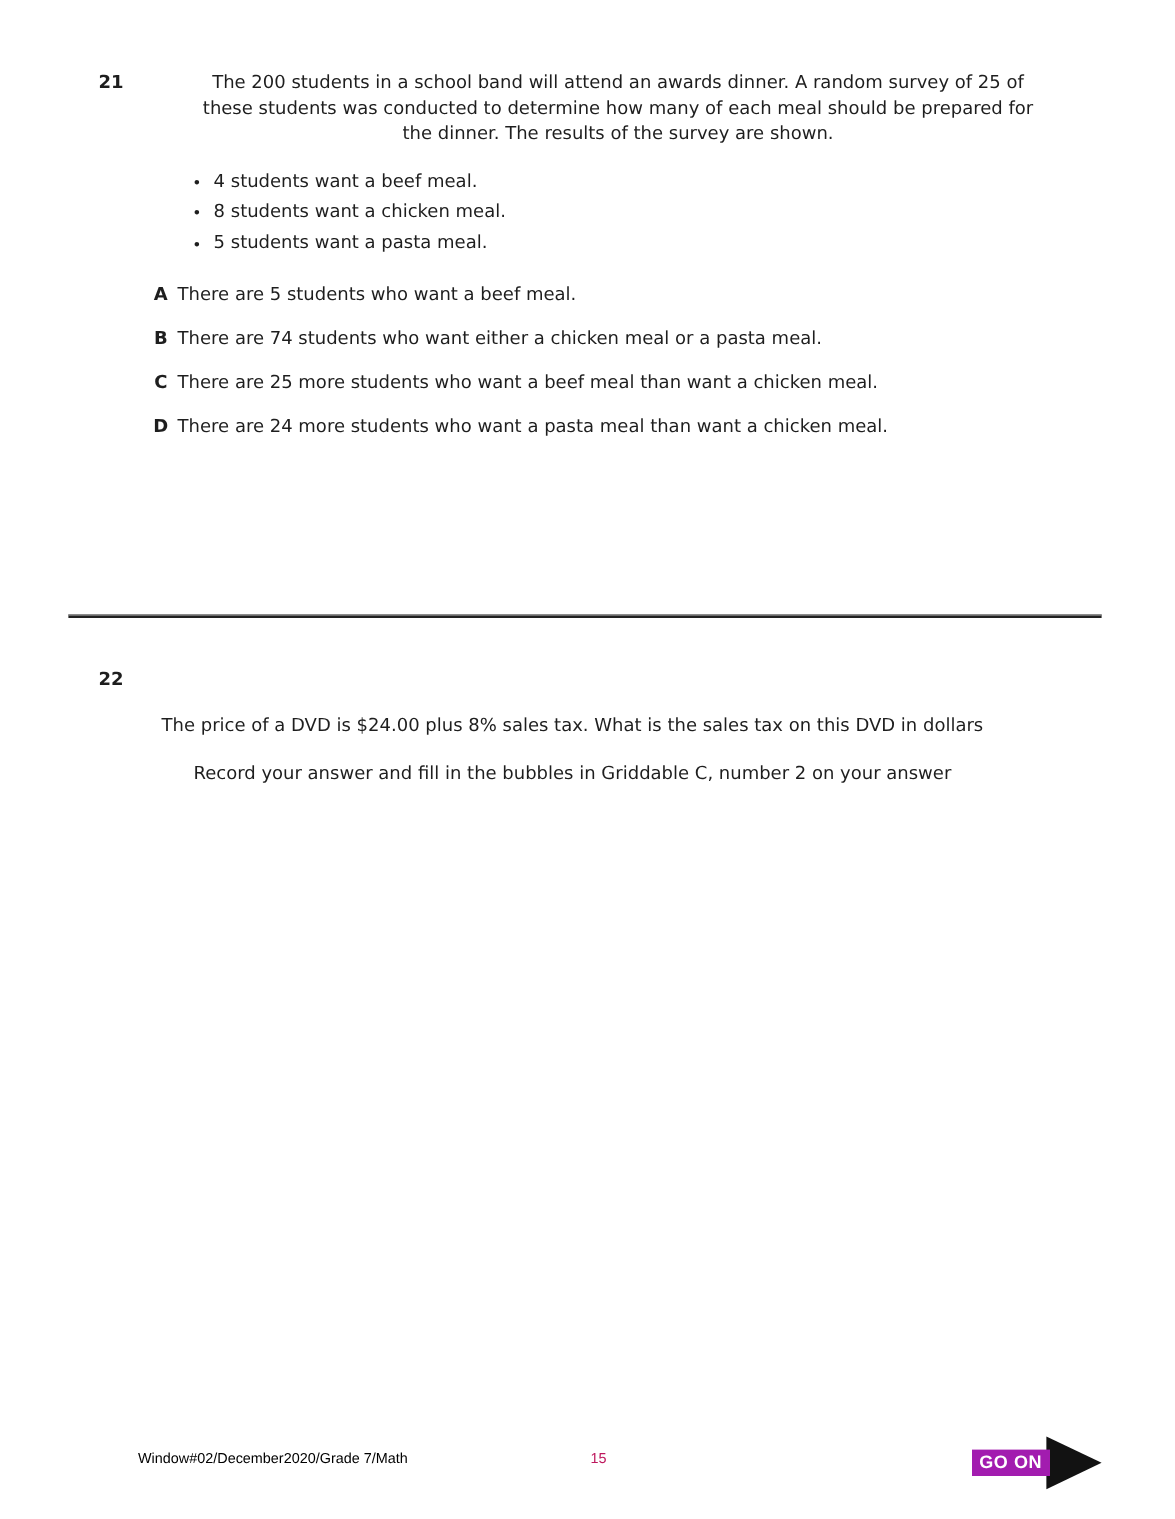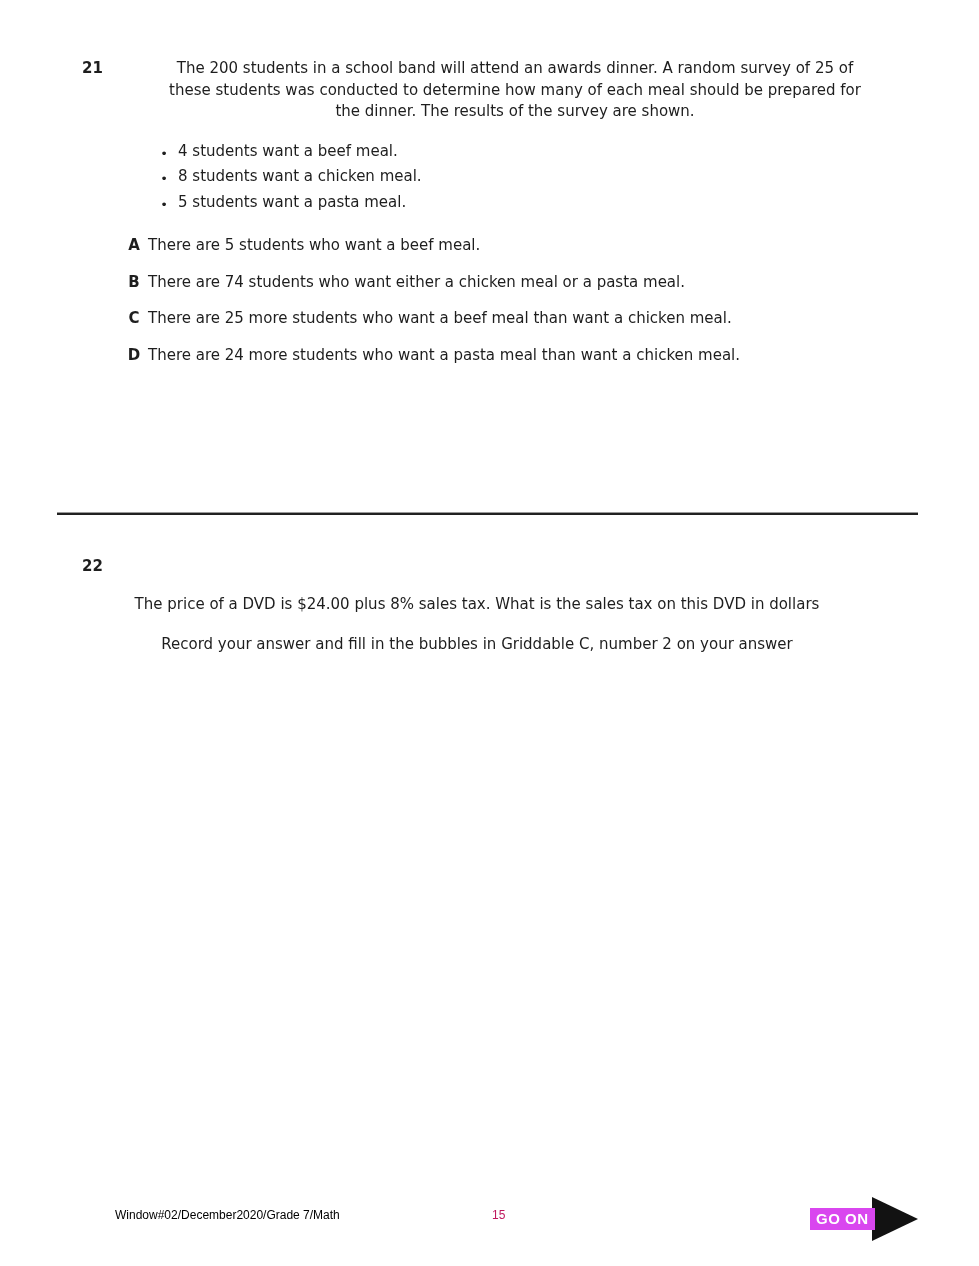--- a/index.html
+++ b/index.html
@@ -92,21 +92,21 @@
     top: 1197px;
     width: 112px;
     height: 44px;
   }
   .go-on-rect {
     position: absolute;
     left: 0;
     top: 11px;
     height: 22px;
     padding: 0 6px;
-    background: #d946ef;
+    background: #a21caf;
     color: #ffffff;
     font-family: "Liberation Sans", sans-serif;
     font-weight: bold;
     font-size: 15px;
     line-height: 22px;
     letter-spacing: 0.5px;
     z-index: 2;
   }
   .go-on-arrow {
     position: absolute;

